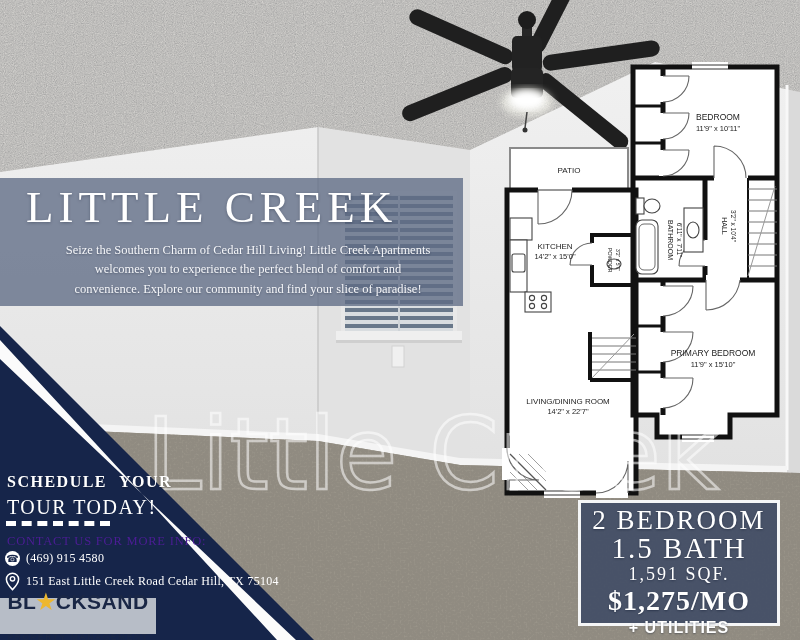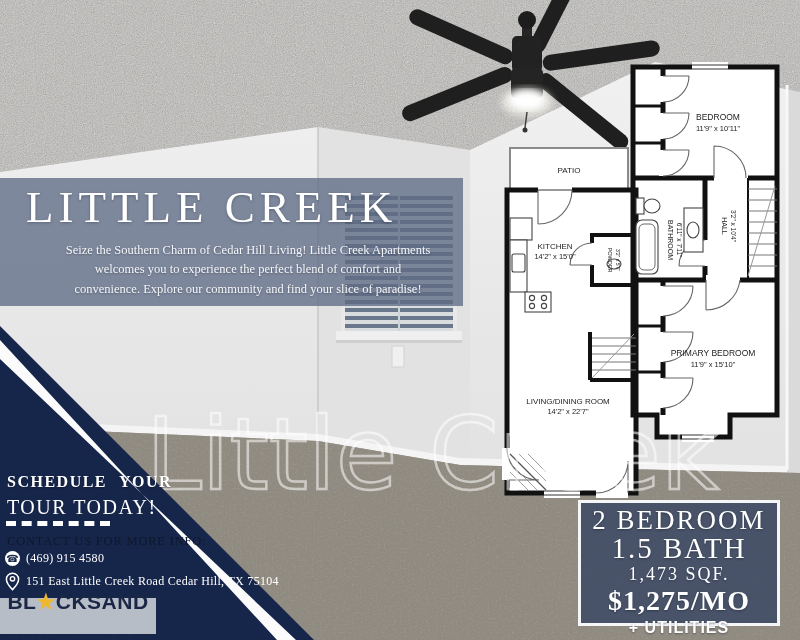--- a/index.html
+++ b/index.html
@@ -30,21 +30,21 @@
          -webkit-text-stroke:2.5px rgba(255,255,255,.55);white-space:nowrap;pointer-events:none;}
 
   
   #corner{left:0;top:0;z-index:6;}
 
   .cta1{left:7px;top:473px;z-index:7;color:#fff;font-family:"Liberation Serif",serif;
         font-size:16px;letter-spacing:1.5px;word-spacing:7px;text-shadow:0 1px 2px rgba(0,0,0,.3);font-weight:bold;}
   .cta2{left:7px;top:496px;z-index:7;color:#fff;font-family:"Liberation Serif",serif;
         font-size:20px;letter-spacing:1.5px;}
   .dashes{left:6px;top:521px;width:104px;height:0;border-top:5px dashed #fff;z-index:7;}
-  .contact-heading{left:7px;top:534px;z-index:7;color:#0f172a;font-family:"Liberation Serif",serif;
+  .contact-heading{left:7px;top:534px;z-index:7;color:#4c1d95;font-family:"Liberation Serif",serif;
         font-size:12.5px;letter-spacing:.8px;}
   .row{z-index:7;display:flex;align-items:center;gap:6px;color:#fff;}
   .row-phone{left:5px;top:551px;}
   .row-addr{left:5px;top:572px;}
   .row .txt{font-family:"Liberation Serif",serif;font-size:12px;letter-spacing:.3px;}
   .phone-circle{width:15px;height:15px;border-radius:50%;background:#fff;color:#16254a;
         font-size:10px;line-height:15px;display:flex;align-items:center;justify-content:center;}
 
   .logo-box{left:0;top:598px;width:156px;height:36px;background:#b7bdc7;z-index:7;
         display:flex;flex-direction:column;align-items:center;justify-content:center;}
@@ -283,18 +283,18 @@
   </div>
 
   <div class="logo-box">
     <div class="logo-name"><span>BL</span><span class="star">★</span><span>CKSAND</span></div>
     <div class="logo-tagline">PROPERTY MANAGEMENT</div>
   </div>
 
   <div class="price-box">
     <div class="price-beds">2 BEDROOM</div>
     <div class="price-baths">1.5 BATH</div>
-    <div class="price-area">1,473 SQF.</div>
+    <div class="price-area">1,591 SQF.</div>
     <div class="price-rent">$1,275/MO</div>
     <div class="price-note">+ UTILITIES</div>
   </div>
 
 </div>
 
 </body></html>

